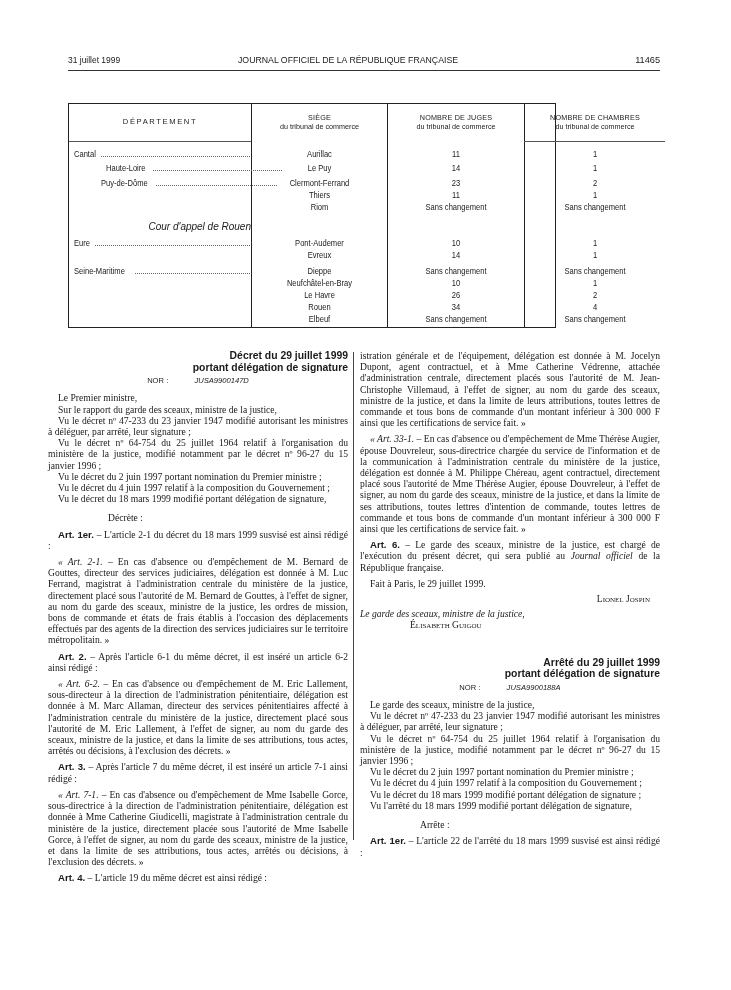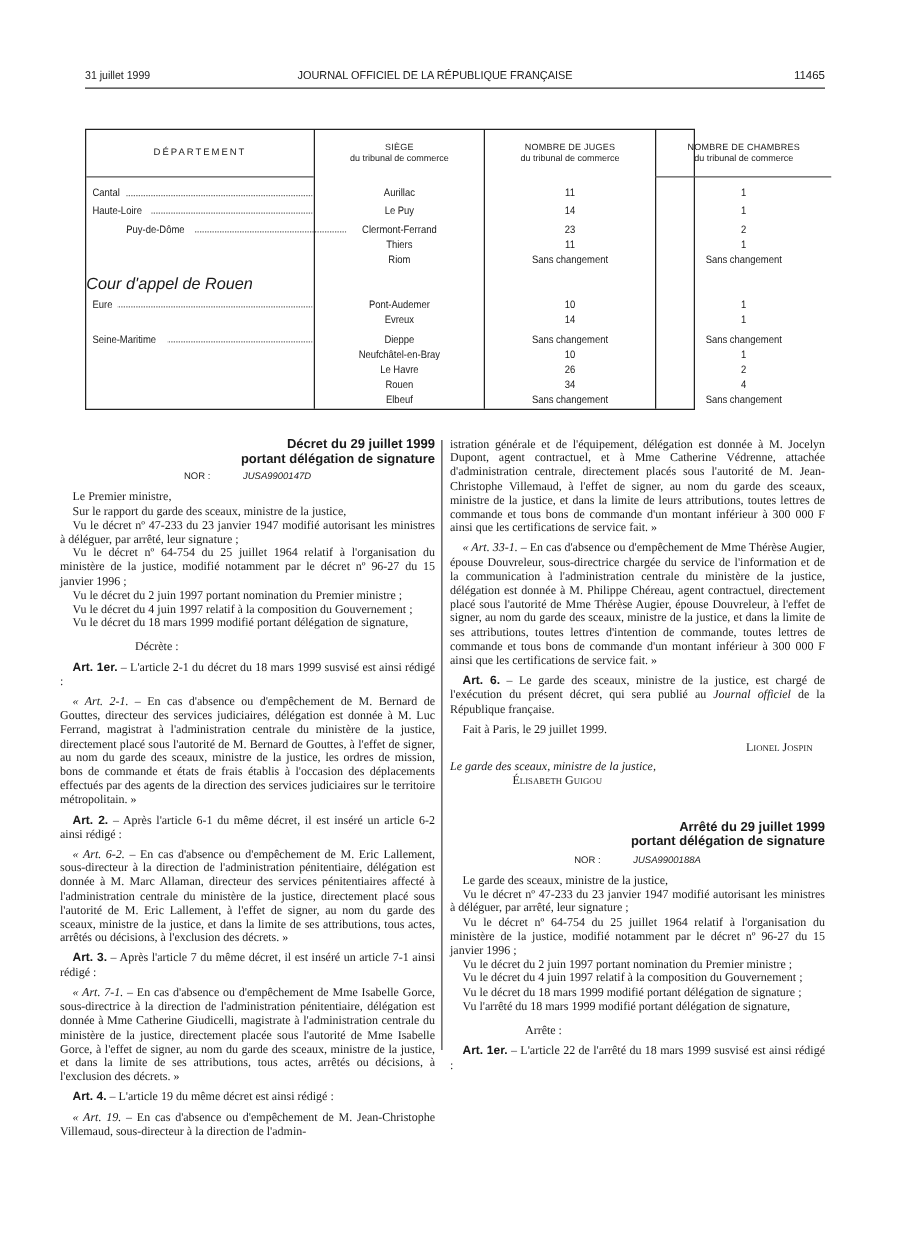--- a/index.html
+++ b/index.html
@@ -18,21 +18,21 @@
   .tbl .hrule { position: absolute; top: 37px; height: 1px; background: #555; }
   .th { position: absolute; top: 0; height: 37px; display: flex; flex-direction: column; justify-content: center; align-items: center; font-size: 7.2px; line-height: 8.5px; text-align: center; }
   .th .t1 { letter-spacing: 0.2px; }
   .th.dep .t1 { letter-spacing: 1.6px; font-size: 7.6px; }
   .cell { position: absolute; font-size: 8.6px; line-height: 12px; white-space: nowrap; transform: scaleX(0.88); }
   .cell.center { transform-origin: center; text-align: center; }
   .dept { position: absolute; left: 5px; width: 176px; font-size: 8.6px; line-height: 12px; overflow: hidden; white-space: nowrap; }
   .dept .nm { transform: scaleX(0.88); transform-origin: left; display: inline-block; }
   .dept .dots { position: absolute; left: 0; right: 0; bottom: 3px; border-bottom: 1px dotted #666; z-index: 0; }
   .dept .nmwrap { position: relative; z-index: 1; background: #fff; padding-right: 2px; display: inline-block; }
-  .cour { position: absolute; left: 0; width: 182px; text-align: left; font-size: 13px; font-style: italic; line-height: 12px; }
+  .cour { position: absolute; left: 0; width: 182px; text-align: right; font-size: 10px; font-style: italic; line-height: 12px; }
 
   
   .col { position: absolute; top: 350px; width: 300px; font-family: "Liberation Serif", serif; font-size: 9.6px; line-height: 11.2px; text-align: justify; }
   .colL { left: 48px; }
   .colR { left: 360px; }
   .colsep { position: absolute; left: 353px; top: 352px; width: 1px; height: 488px; background: #444; }
   .col p { margin: 0; text-indent: 10px; }
   .col p.gap { margin-top: 5px; }
   .title { font-family: "Liberation Sans", sans-serif; font-weight: bold; font-size: 10.4px; line-height: 11.6px; text-align: right; text-indent: 0 !important; }
   .nor { font-family: "Liberation Sans", sans-serif; font-size: 7.6px; text-align: center; margin: 2px 0 6px 0 !important; text-indent: 0 !important; }
@@ -79,21 +79,21 @@
   </div>
 
   <div id="tbody">
       <div>
         <div class="dept" style="top: 44px;"><span class="dots"></span><span class="nmwrap"><span class="nm">Cantal</span></span></div>
         <div class="cell center" style="left: 183px; width: 135px; top: 44px;">Aurillac</div>
         <div class="cell center" style="left: 319px; width: 136px; top: 44px;">11</div>
         <div class="cell center" style="left: 456px; width: 140px; top: 44px;">1</div>
       </div>
       <div>
-        <div class="dept" style="top: 58px;"><span class="dots"></span><span class="nmwrap"><span class="nm">Haute-Loire</span></span></div>
+        <div class="dept" style="top: 58px; margin-left: 32px;"><span class="dots"></span><span class="nmwrap"><span class="nm">Haute-Loire</span></span></div>
         <div class="cell center" style="left: 183px; width: 135px; top: 58px;">Le Puy</div>
         <div class="cell center" style="left: 319px; width: 136px; top: 58px;">14</div>
         <div class="cell center" style="left: 456px; width: 140px; top: 58px;">1</div>
       </div>
       <div>
         <div class="dept" style="top: 73px; margin-left: 27px;"><span class="dots"></span><span class="nmwrap"><span class="nm">Puy-de-Dôme</span></span></div>
         <div class="cell center" style="left: 183px; width: 135px; top: 73px;">Clermont-Ferrand</div>
         <div class="cell center" style="left: 319px; width: 136px; top: 73px;">23</div>
         <div class="cell center" style="left: 456px; width: 140px; top: 73px;">2</div>
       </div>
@@ -160,21 +160,20 @@
   <p>Vu le décret du 4 juin 1997 relatif à la composition du Gouvernement ;</p>
   <p>Vu le décret du 18 mars 1999 modifié portant délégation de signature,</p>
   <p class="decrete">Décrète :</p>
   <p class="gap"><span class="art">Art. 1er.</span><span> – L'article 2-1 du décret du 18 mars 1999 susvisé est ainsi rédigé :</span></p>
   <p class="gap"><i>« Art. 2-1.</i><span> – En cas d'absence ou d'empêchement de M. Bernard de Gouttes, directeur des services judiciaires, délégation est donnée à M. Luc Ferrand, magistrat à l'administration centrale du ministère de la justice, directement placé sous l'autorité de M. Bernard de Gouttes, à l'effet de signer, au nom du garde des sceaux, ministre de la justice, les ordres de mission, bons de commande et états de frais établis à l'occasion des déplacements effectués par des agents de la direction des services judiciaires sur le territoire métropolitain. »</span></p>
   <p class="gap"><span class="art">Art. 2.</span><span> – Après l'article 6-1 du même décret, il est inséré un article 6-2 ainsi rédigé :</span></p>
   <p class="gap"><i>« Art. 6-2.</i><span> – En cas d'absence ou d'empêchement de M. Eric Lallement, sous-directeur à la direction de l'administration pénitentiaire, délégation est donnée à M. Marc Allaman, directeur des services pénitentiaires affecté à l'administration centrale du ministère de la justice, directement placé sous l'autorité de M. Eric Lallement, à l'effet de signer, au nom du garde des sceaux, ministre de la justice, et dans la limite de ses attributions, tous actes, arrêtés ou décisions, à l'exclusion des décrets. »</span></p>
   <p class="gap"><span class="art">Art. 3.</span><span> – Après l'article 7 du même décret, il est inséré un article 7-1 ainsi rédigé :</span></p>
   <p class="gap"><i>« Art. 7-1.</i><span> – En cas d'absence ou d'empêchement de Mme Isabelle Gorce, sous-directrice à la direction de l'administration pénitentiaire, délégation est donnée à Mme Catherine Giudicelli, magistrate à l'administration centrale du ministère de la justice, directement placée sous l'autorité de Mme Isabelle Gorce, à l'effet de signer, au nom du garde des sceaux, ministre de la justice, et dans la limite de ses attributions, tous actes, arrêtés ou décisions, à l'exclusion des décrets. »</span></p>
   <p class="gap"><span class="art">Art. 4.</span><span> – L'article 19 du même décret est ainsi rédigé :</span></p>
-  <p class="gap"><i>« Art. 19.</i><span id="art19"> – En cas d'absence ou d'empêchement de M. Jean-Christophe Villemaud, sous-directeur à la direction de l'admin-</span></p>
 </div>
 
 <div class="colsep"></div>
 
 <div class="col colR">
   <p style="text-indent:0"><span id="art19b">istration générale et de l'équipement, délégation est donnée à M. Jocelyn Dupont, agent contractuel, et à Mme Catherine Védrenne, attachée d'administration centrale, directement placés sous l'autorité de M. Jean-Christophe Villemaud, à l'effet de signer, au nom du garde des sceaux, ministre de la justice, et dans la limite de leurs attributions, toutes lettres de commande et tous bons de commande d'un montant inférieur à 300 000 F ainsi que les certifications de service fait. »</span></p>
   <p class="gap"><i>« Art. 33-1.</i><span> – En cas d'absence ou d'empêchement de Mme Thérèse Augier, épouse Douvreleur, sous-directrice chargée du service de l'information et de la communication à l'administration centrale du ministère de la justice, délégation est donnée à M. Philippe Chéreau, agent contractuel, directement placé sous l'autorité de Mme Thérèse Augier, épouse Douvreleur, à l'effet de signer, au nom du garde des sceaux, ministre de la justice, et dans la limite de ses attributions, toutes lettres d'intention de commande, toutes lettres de commande et tous bons de commande d'un montant inférieur à 300 000 F ainsi que les certifications de service fait. »</span></p>
   <p class="gap"><span class="art">Art. 6.</span><span> – Le garde des sceaux, ministre de la justice, est chargé de l'exécution du présent décret, qui sera publié au </span><i>Journal officiel</i><span> de la République française.</span></p>
   <p class="gap">Fait à Paris, le 29 juillet 1999.</p>
   <p class="sig">Lionel Jospin</p>

